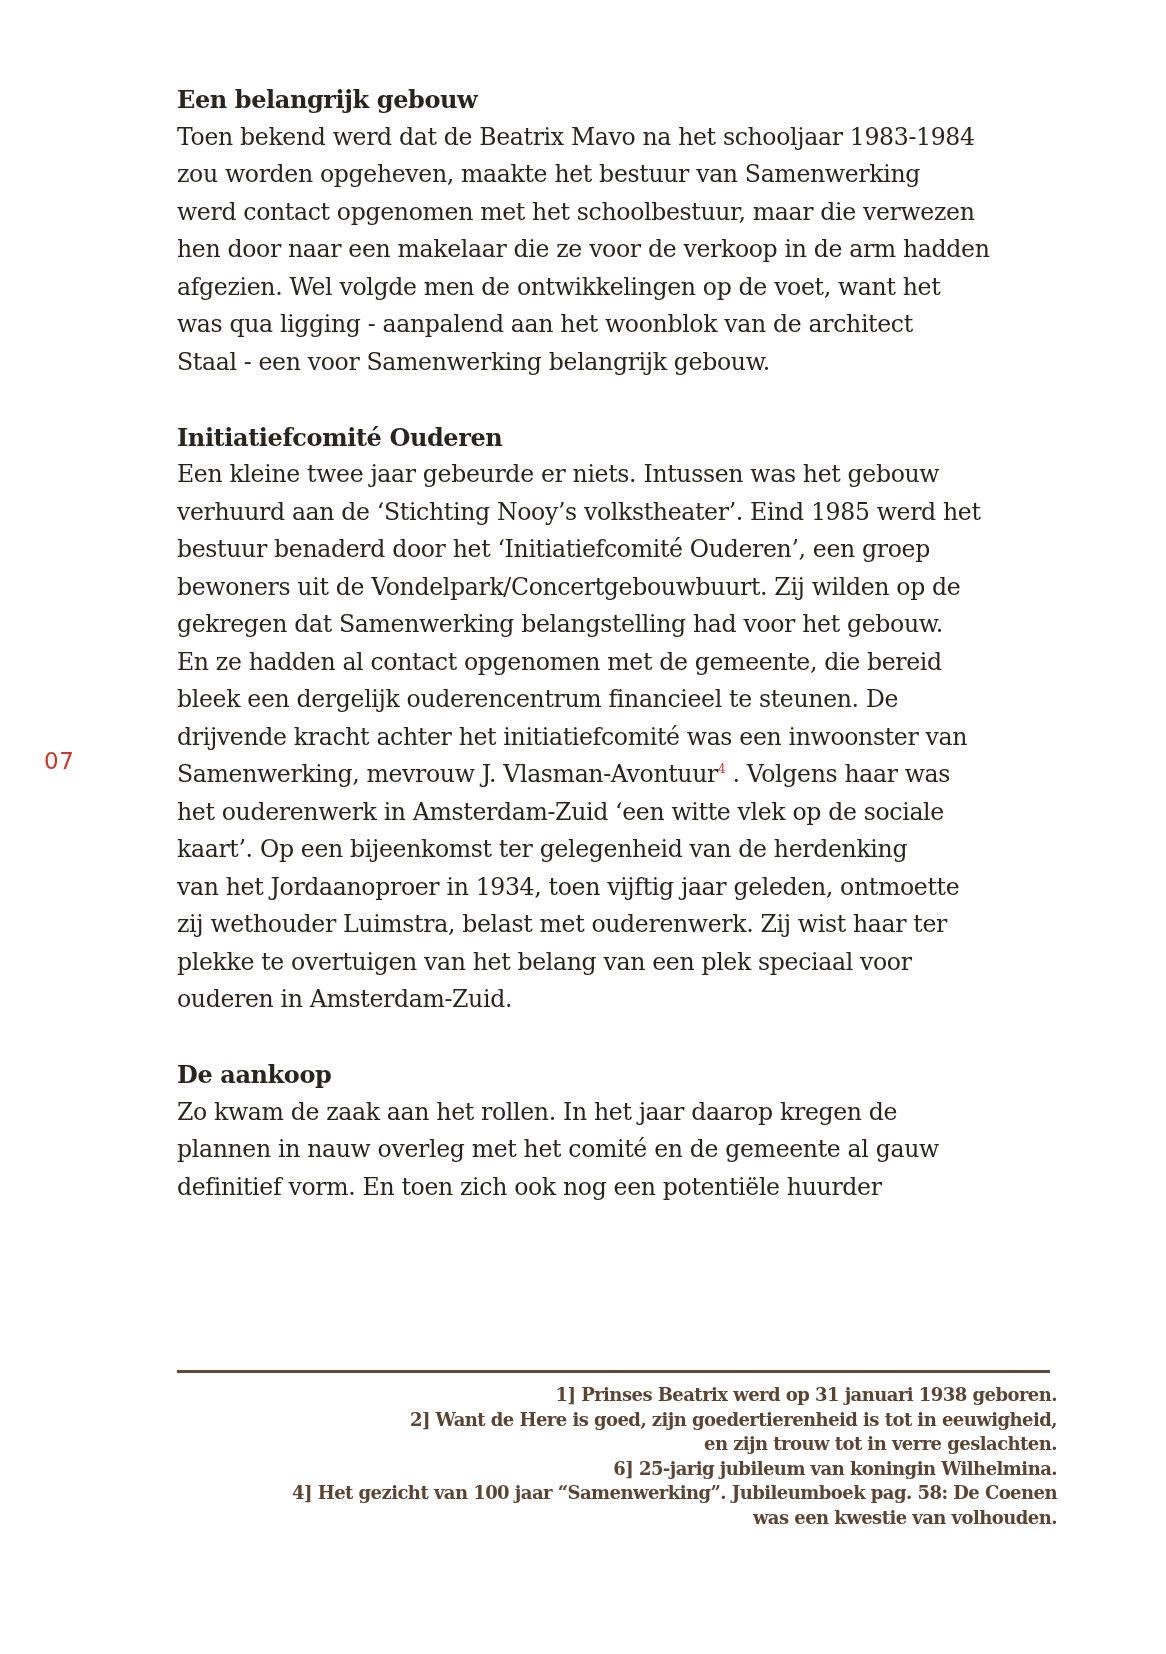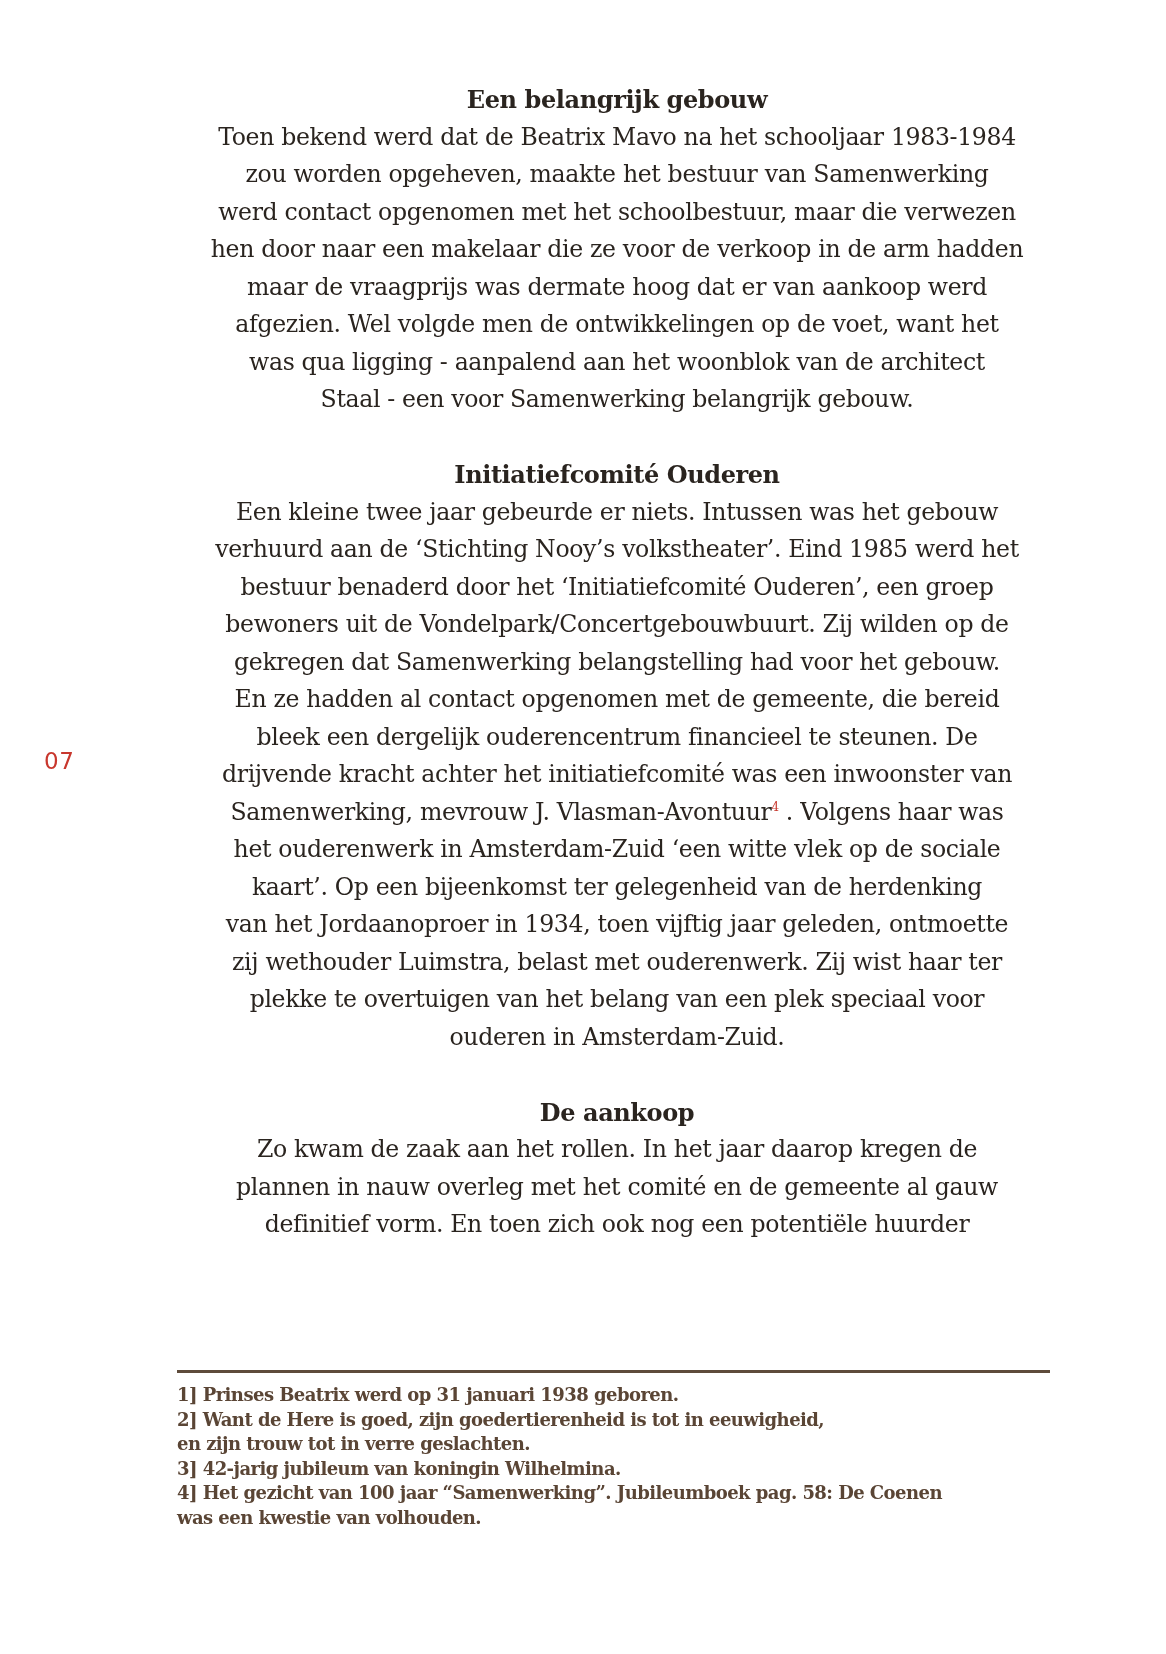--- a/index.html
+++ b/index.html
@@ -23,21 +23,21 @@
     letter-spacing: 0.5px;
   }
   .content {
     position: absolute;
     left: 177px;
     top: 81px;
     width: 880px;
     font-family: "DejaVu Serif", serif;
     color: #2a241f;
   }
-  .section { margin: 0 0 37.5px 0; text-align: center; }
+  .section { margin: 0 0 37.5px 0; }
   .section:last-of-type { margin-bottom: 16px; }
   .heading {
     font-family: "DejaVu Serif", serif;
     font-weight: bold;
     font-size: 24px;
     line-height: 37.5px;
     height: 37.5px;
     color: #2a241f;
     white-space: nowrap;
     letter-spacing: -0.4px;
@@ -65,41 +65,41 @@
   }
   .footnotes {
     position: absolute;
     left: 177px;
     top: 1383px;
     width: 880px;
     font-family: "DejaVu Serif", serif;
     font-weight: bold;
     color: #5a4535;
     font-size: 18px;
+    text-align: right;
   }
   .fn-line {
     line-height: 24.6px;
     height: 24.6px;
     white-space: nowrap;
     letter-spacing: -0.55px;
   }
 </style>
 </head>
 <body>
 
 <div class="page-number">07</div>
 
 <div class="content">
   <div class="section">
     <div class="heading">Een belangrijk gebouw</div>
     <div class="line">Toen bekend werd dat de Beatrix Mavo na het schooljaar 1983-1984</div>
     <div class="line">zou worden opgeheven, maakte het bestuur van Samenwerking</div>
     <div class="line">werd contact opgenomen met het schoolbestuur, maar die verwezen</div>
     <div class="line">hen door naar een makelaar die ze voor de verkoop in de arm hadden</div>
-    <div class="line">maar de vraagprijs was dermate hoog dat er van aankoop werd</div>
     <div class="line">afgezien. Wel volgde men de ontwikkelingen op de voet, want het</div>
     <div class="line">was qua ligging - aanpalend aan het woonblok van de architect</div>
     <div class="line">Staal - een voor Samenwerking belangrijk gebouw.</div>
   </div>
 
   <div class="section">
     <div class="heading">Initiatiefcomité Ouderen</div>
     <div class="line">Een kleine twee jaar gebeurde er niets. Intussen was het gebouw</div>
     <div class="line">verhuurd aan de ‘Stichting Nooy’s volkstheater’. Eind 1985 werd het</div>
     <div class="line">bestuur benaderd door het ‘Initiatiefcomité Ouderen’, een groep</div>
@@ -124,16 +124,16 @@
     <div class="line">definitief vorm. En toen zich ook nog een potentiële huurder</div>
   </div>
 </div>
 
 <div class="rule"></div>
 
 <div class="footnotes">
   <div class="fn-line">1] Prinses Beatrix werd op 31 januari 1938 geboren.</div>
   <div class="fn-line">2]  Want de Here is goed, zijn goedertierenheid is tot in eeuwigheid,</div>
   <div class="fn-line">en zijn trouw tot in verre geslachten.</div>
-  <div class="fn-line">3] 42-jarig jubileum van koningin Wilhelmina.</div>
+  <div class="fn-line">6] 25-jarig jubileum van koningin Wilhelmina.</div>
   <div class="fn-line">4] Het gezicht van 100 jaar “Samenwerking”. Jubileumboek pag. 58: De Coenen</div>
   <div class="fn-line">was een kwestie van volhouden.</div>
 </div>
 
 </body></html>

